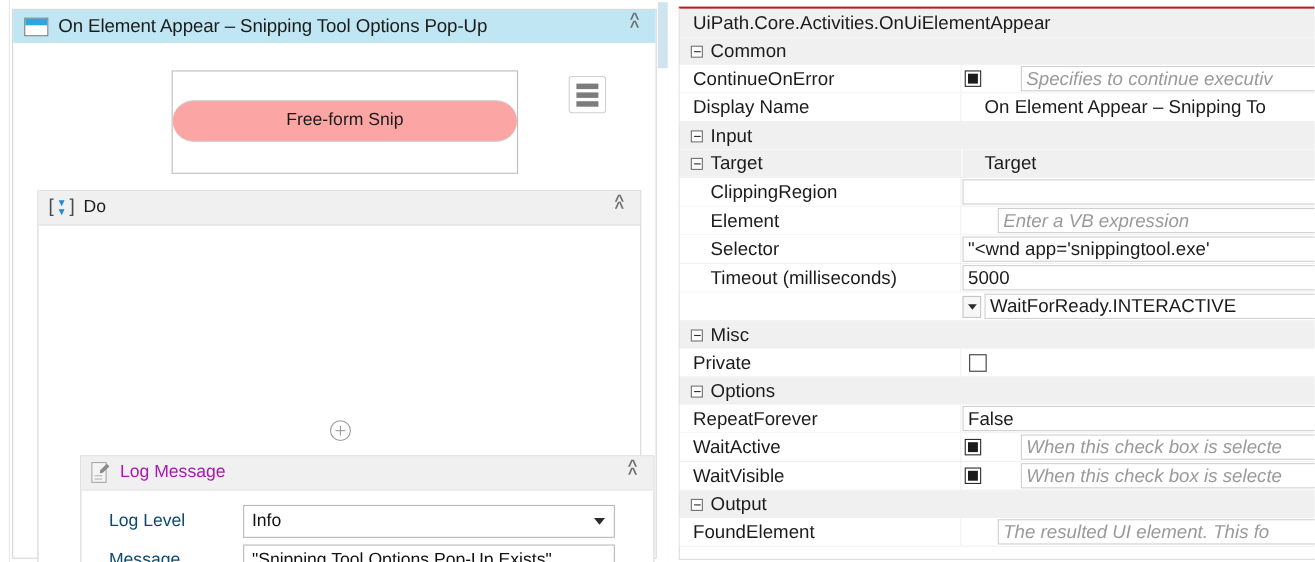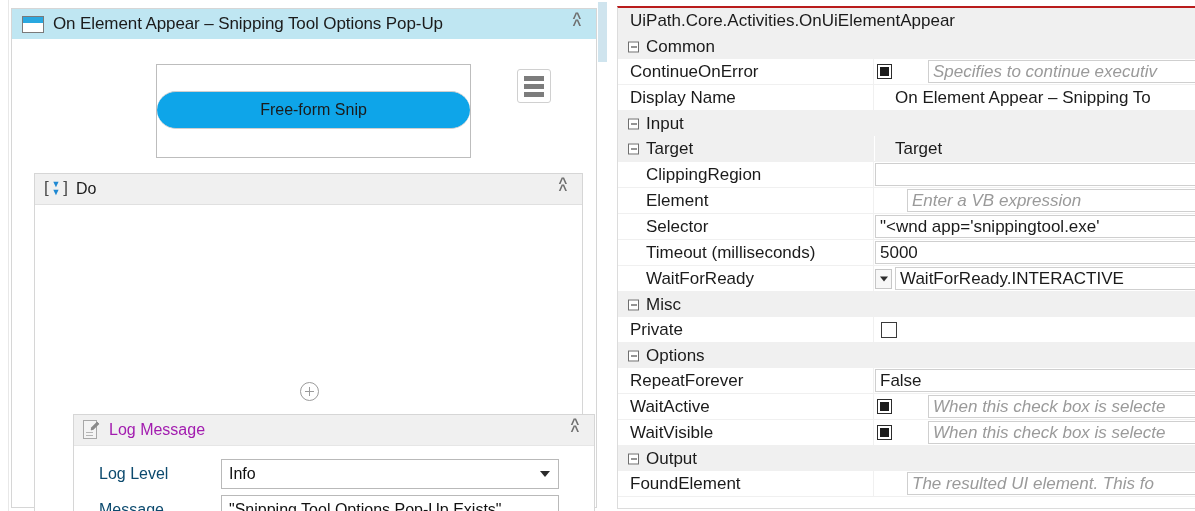--- a/index.html
+++ b/index.html
@@ -55,21 +55,21 @@
   }
   .collapse-chevron span{display:block;line-height:7px;}
 
   
   #target-preview{
     position:absolute;left:144px;top:55px;width:315px;height:94px;
     border:1px solid #bdbdbd;background:#ffffff;box-sizing:border-box;
   }
   #target-preview .row{height:26px;box-sizing:border-box;}
   #target-preview .row.sel{
-    height:38px;background:#0ea5e9;
+    height:38px;background:#fca5a5;
     border-top:1px solid #cfcfcf;border-bottom:1px solid #cfcfcf;
     display:flex;align-items:center;justify-content:center;
     font-size:16px;color:#1b1b1b;border-radius:19px;
   }
   #menu-icon-btn{
     position:absolute;left:505px;top:60px;width:34px;height:34px;
     background:#ffffff;border:1px solid #d0d0d0;border-radius:3px;
     box-sizing:border-box;display:flex;flex-direction:column;
     align-items:center;justify-content:center;gap:3px;
   }
@@ -403,21 +403,20 @@
 
     <div class="prop-row sub">
       <span class="p-label">Timeout (milliseconds)</span>
       <span class="p-value">
         <span class="v-input">5000</span>
         <span class="ellipsis-btn">…</span>
       </span>
     </div>
 
     <div class="prop-row sub">
-      <span class="p-label">WaitForReady</span>
       <span class="p-value">
         <span class="dd-btn lead"></span>
         <span class="v-input">WaitForReady.INTERACTIVE</span>
         <span class="ellipsis-btn">…</span>
       </span>
     </div>
 
     <div class="cat-row">
       <span class="expander"></span>
       <span>Misc</span>

